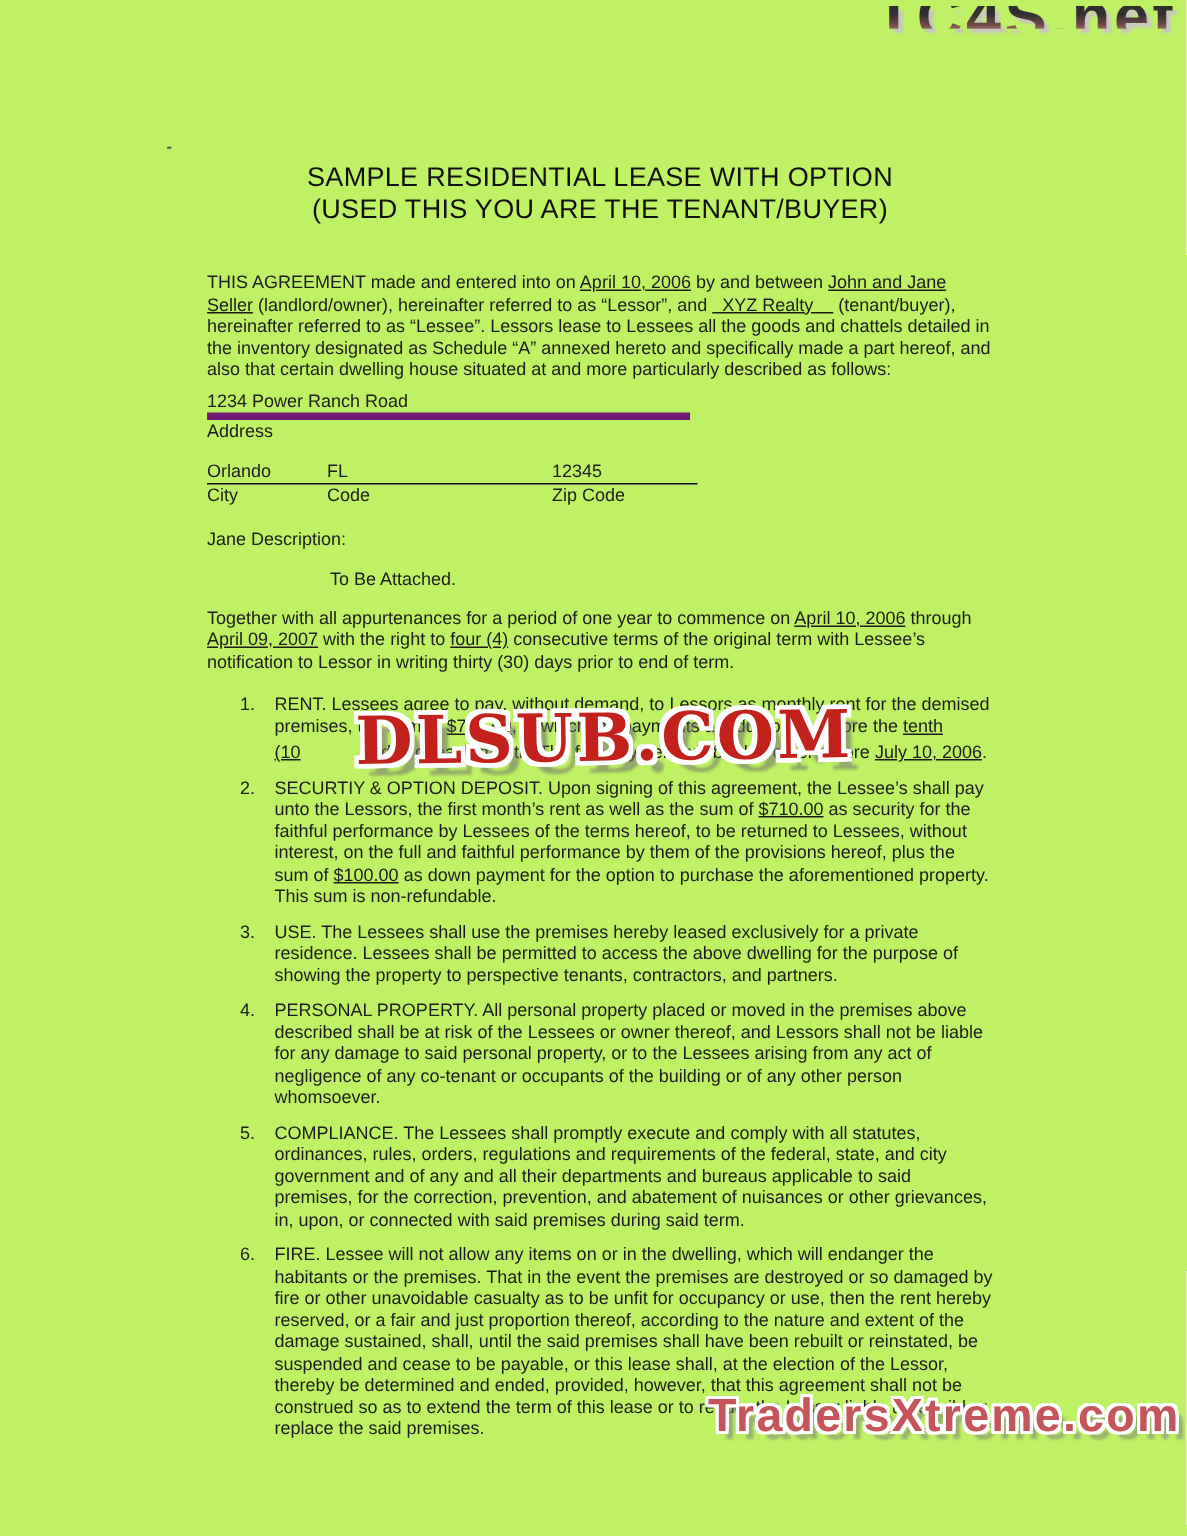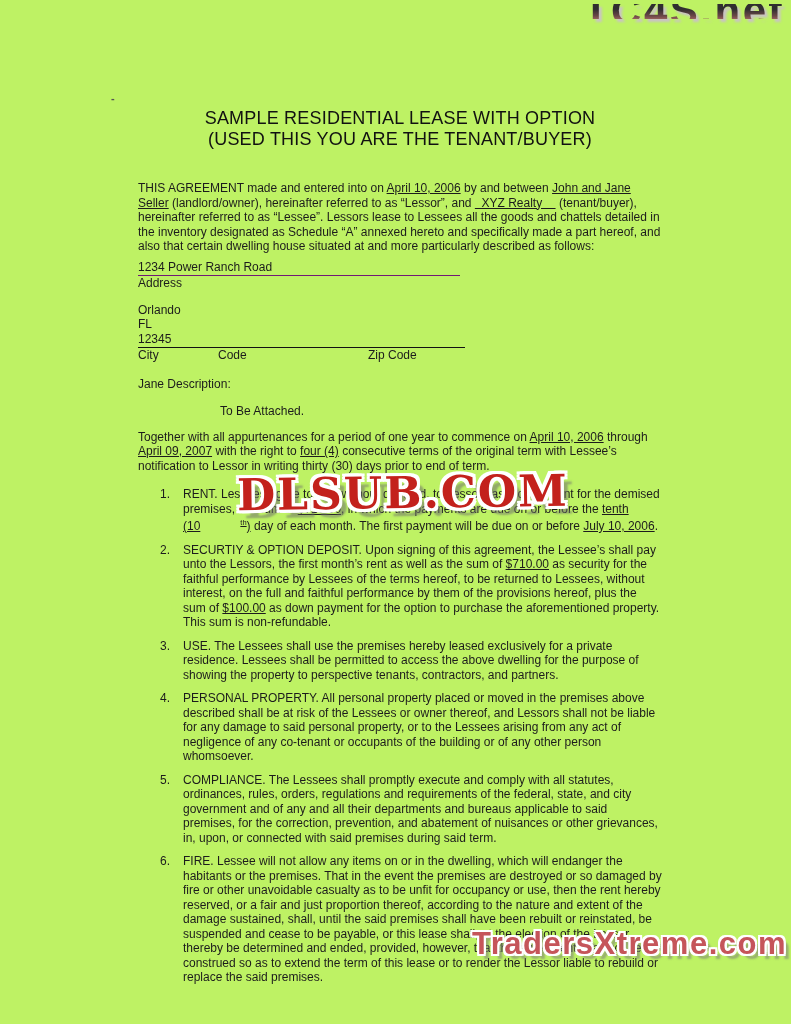--- a/index.html
+++ b/index.html
@@ -9,23 +9,23 @@
     color:#1c1c1c; overflow:hidden;
   }
   .content { position:absolute; left:138px; top:103px; width:524px; }
   h1 {
     font-size:18px; line-height:21px; font-weight:normal; text-align:center;
     margin:5px 0 31px 0; color:#111; letter-spacing:0.2px;
   }
   p { margin:0; }
   .u { text-decoration:underline; text-underline-offset:1px; }
   .sup { vertical-align:super; font-size:7.5px;padding-left:40px; }
-  .field-value { width:322px; border-bottom:1px solid #701a75; margin-top:6px; padding-bottom:1px; }
+  .field-value { width:322px; border-bottom:5px solid #701a75; margin-top:6px; padding-bottom:1px; }
   .row { display:flex; width:327px; }
-  .csz { border-bottom:1px solid #111; margin-top:12px; padding-bottom:1px;flex-direction:column; }
+  .csz { border-bottom:1px solid #111; margin-top:12px; padding-bottom:1px; }
   .c1 { width:80px; } .c2 { width:150px; } .c3 { flex:1; }
   .legal-label { margin-top:14px; }
   .legal-value { margin-top:13px; margin-left:82px; }
   .term { margin-top:11px; }
   .clauses { margin-top:14px; margin-left:22px; }
   .clause { display:flex; margin-bottom:9px; }
   .cnum { width:23px; flex-shrink:0; }
   .cbody { width:479px; }
   .stray { position:absolute; left:111px; top:91px; font-weight:bold; font-size:11px; color:#555; }
   

